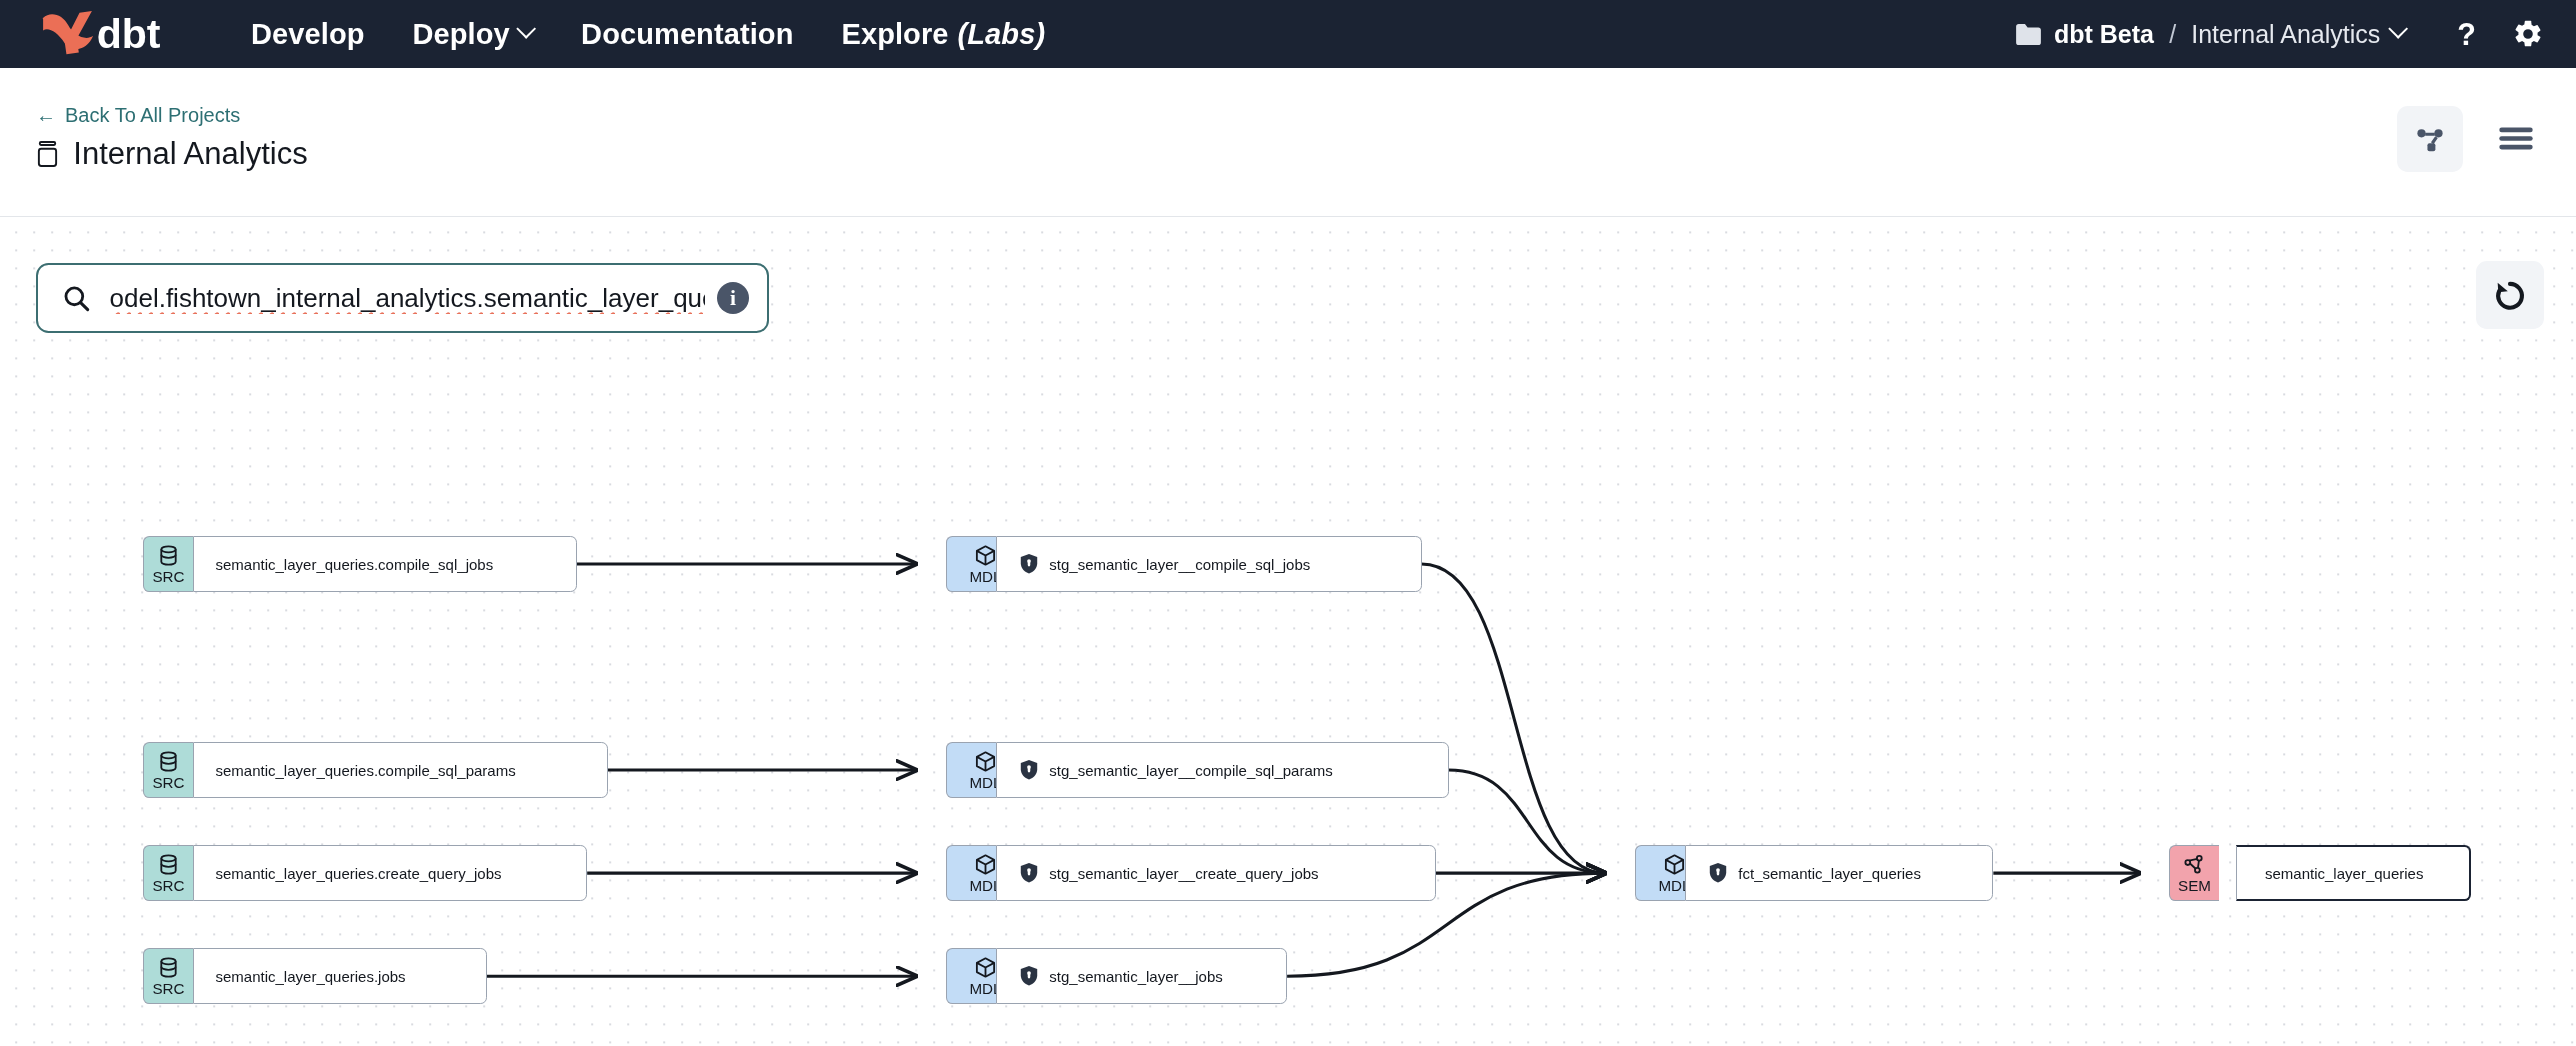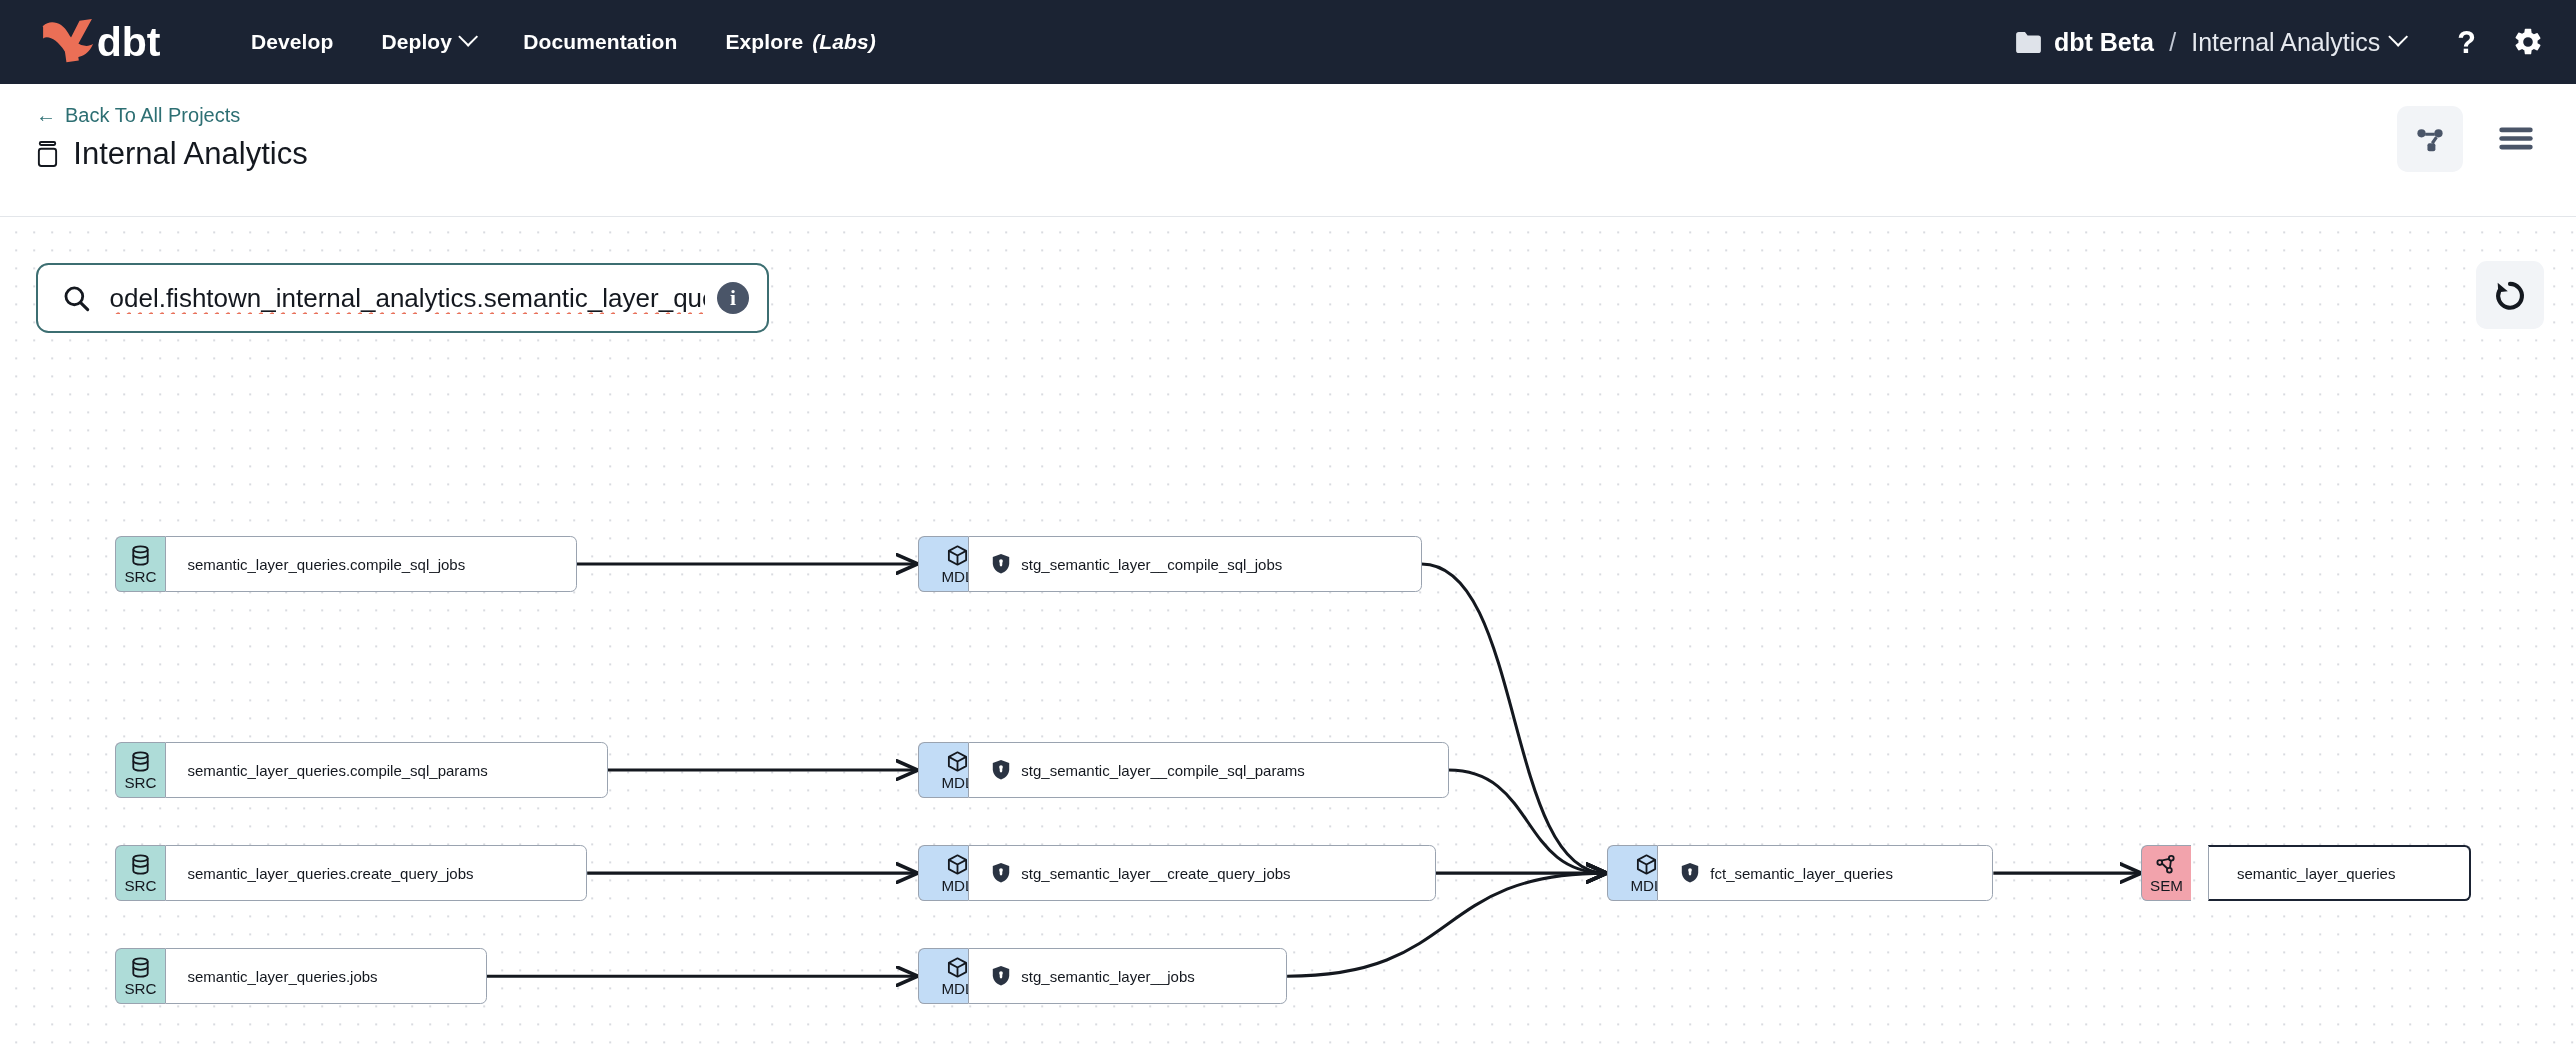--- a/index.html
+++ b/index.html
@@ -8,31 +8,31 @@
     margin: 0; padding: 0;
     width: 2576px; height: 1047px;
     overflow: hidden;
     font-family: "Liberation Sans", sans-serif;
     background: #ffffff;
   }
 
   
   .topnav {
     position: absolute; top: 0; left: 0;
-    width: 2576px; height: 84px;
+    width: 2576px; height: 68px;
     background: #1b2333;
     display: flex; align-items: center;
     padding: 0 32px 0 39px;
   }
   .logo { display: flex; align-items: center; margin-right: 52px; }
   .logo svg { display: block; }
   .nav-links { display: flex; align-items: center; gap: 48px; }
   .nav-link {
     color: #ffffff;
-    font-size: 21px;
+    font-size: 29px;
     font-weight: bold;
     letter-spacing: 0.1px;
     cursor: pointer;
     display: flex; align-items: center; gap: 9px;
     white-space: nowrap;
   }
   .nav-link .beta { font-style: italic; font-weight: bold; }
   .chev {
     display: inline-block;
     width: 14.3px; height: 14.3px;
@@ -156,20 +156,21 @@
   }
   .node-badge {
     width: 50px;
     border: 0.9px solid #9aa3b0;
     border-right: none;
     border-radius: 6.3px 0 0 6.3px;
     display: flex; flex-direction: column;
     align-items: center; justify-content: center;
     gap: 0px;
     flex: 0 0 auto;
+    margin-left: 28px;
   }
   .node-badge .badge-icon { display: flex; align-items: center; justify-content: center; height: 25px; }
   .node-badge .badge-text {
     font-size: 15.2px; color: #14181f; line-height: 1; margin-top: 0.9px;
     font-family: "Liberation Sans", sans-serif;
   }
   .badge-src { background: #aedcd8; }
   .badge-mdl { background: #c2dcf6; padding-left: 28px; }
   .badge-sem { background: #f2a3ac; }
 

